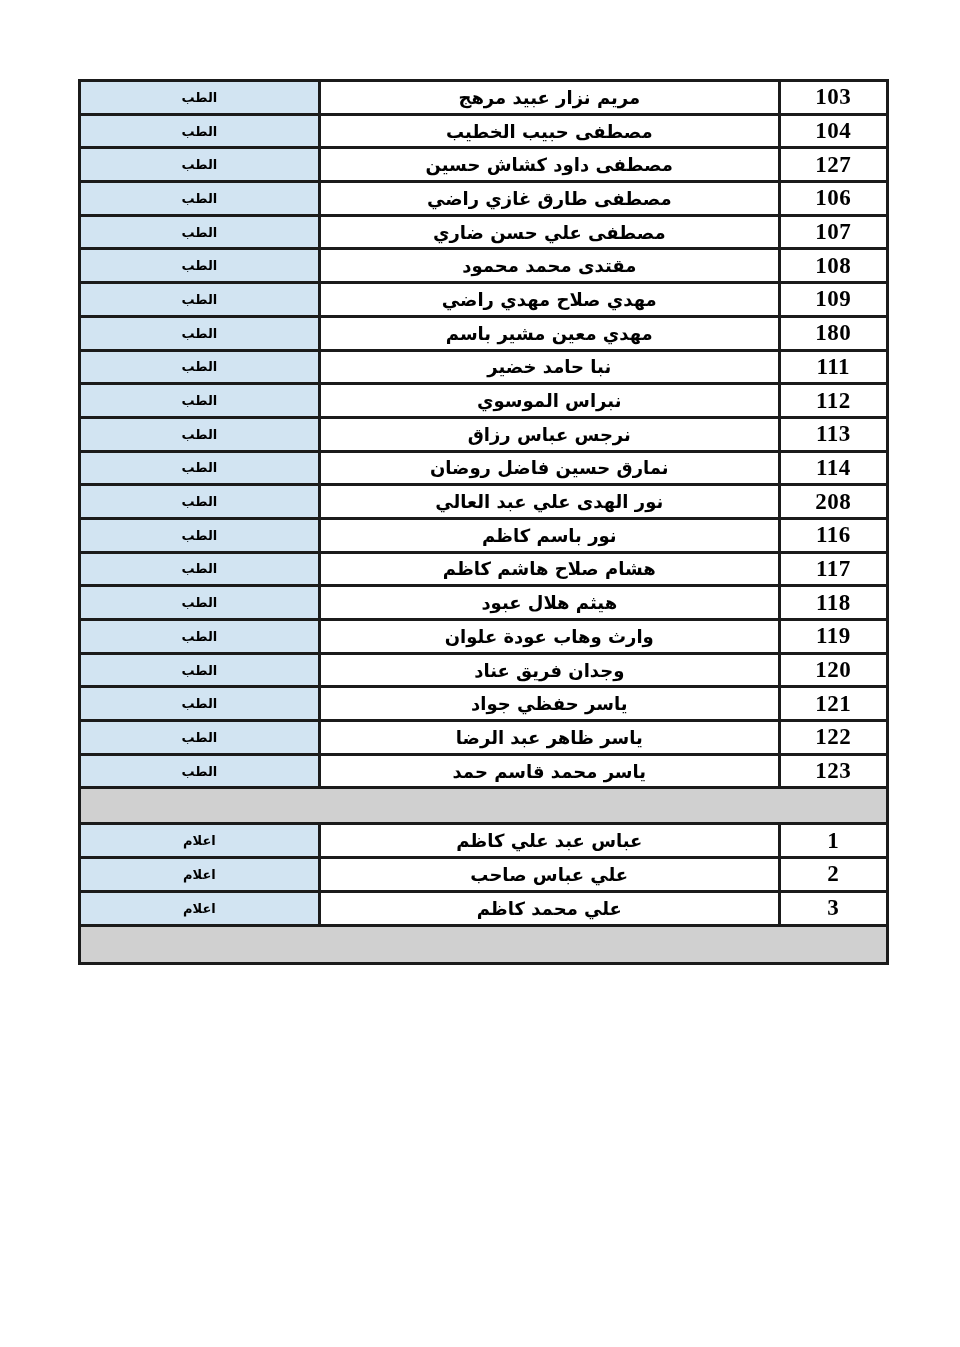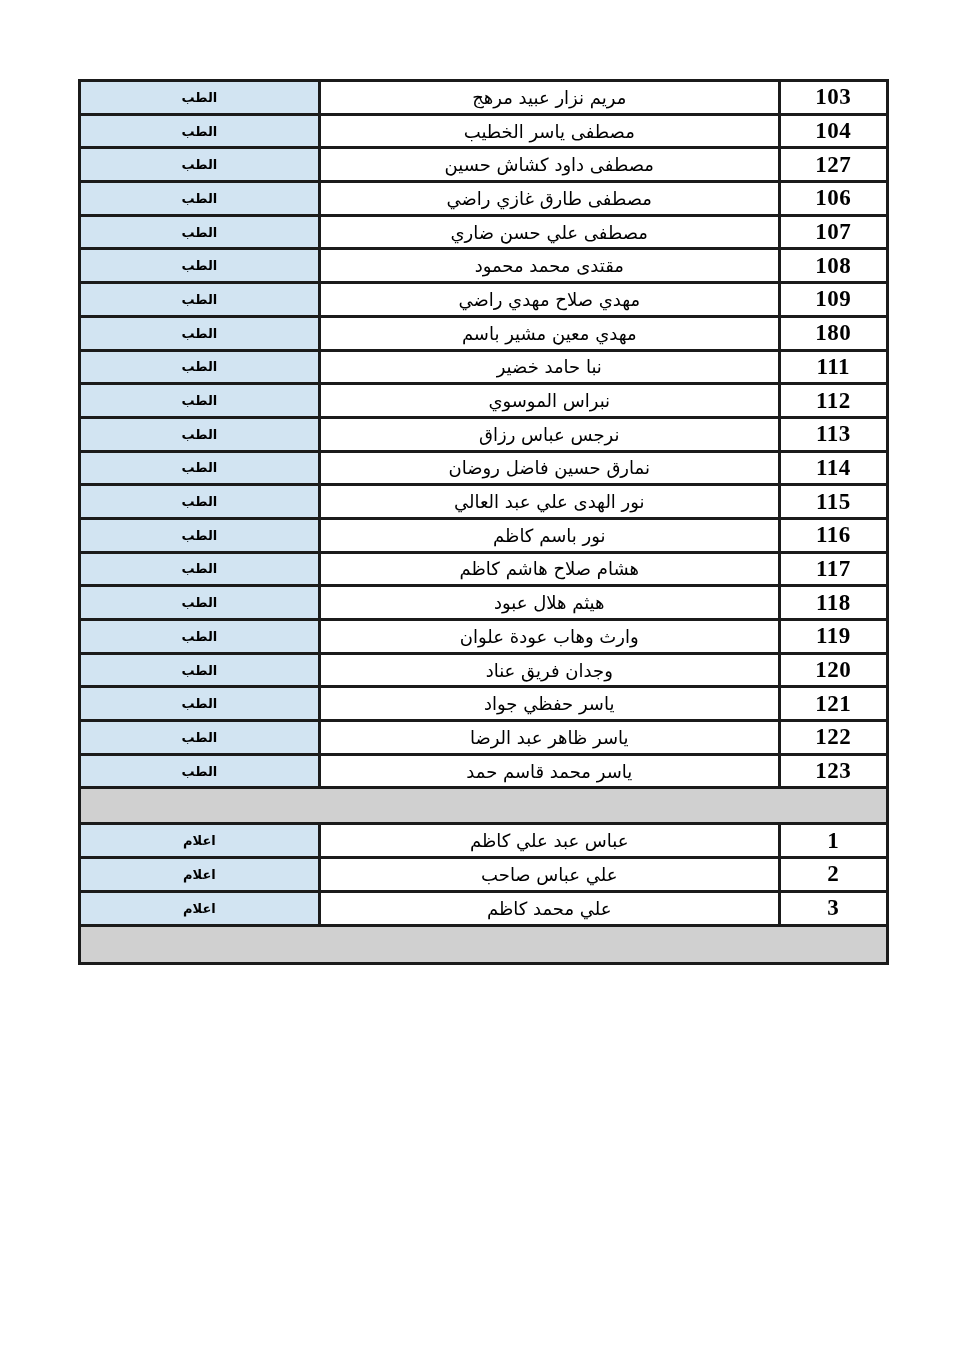--- a/index.html
+++ b/index.html
@@ -43,21 +43,21 @@
   tr.data td { height: 30.7px; background: var(--row-bg, #ffffff); }
   tr.data td.num {
     font-family: "Liberation Serif", serif;
     font-weight: bold;
     font-size: 23px;
     letter-spacing: 0.5px;
     margin-top: 20px;
   }
   tr.data td.name {
     font-family: "DejaVu Sans", sans-serif;
-    font-weight: normal;
+    font-weight: bold;
     font-size: 18px;
   }
   tr.data td.dept {
     font-family: "DejaVu Sans", sans-serif;
     font-weight: bold;
     font-size: 13px;
     background: var(--dept-bg, #d2e4f2);
   }
   tr.sep td {
     height: 33px;
@@ -79,21 +79,21 @@
         <col class="c-dept">
       </colgroup>
       <tbody id="table-body">
           <tr class="data">
             <td class="num">103</td>
             <td class="name">مريم نزار عبيد مرهج</td>
             <td class="dept">الطب</td>
           </tr>
           <tr class="data">
             <td class="num">104</td>
-            <td class="name">مصطفى ياسر الخطيب</td>
+            <td class="name">مصطفى حبيب الخطيب</td>
             <td class="dept">الطب</td>
           </tr>
           <tr class="data">
             <td class="num">127</td>
             <td class="name">مصطفى داود كشاش حسين</td>
             <td class="dept">الطب</td>
           </tr>
           <tr class="data">
             <td class="num">106</td>
             <td class="name">مصطفى طارق غازي راضي</td>
@@ -133,21 +133,21 @@
             <td class="num">113</td>
             <td class="name">نرجس عباس رزاق</td>
             <td class="dept">الطب</td>
           </tr>
           <tr class="data">
             <td class="num">114</td>
             <td class="name">نمارق حسين فاضل روضان</td>
             <td class="dept">الطب</td>
           </tr>
           <tr class="data">
-            <td class="num">115</td>
+            <td class="num">208</td>
             <td class="name">نور الهدى علي عبد العالي</td>
             <td class="dept">الطب</td>
           </tr>
           <tr class="data">
             <td class="num">116</td>
             <td class="name">نور باسم كاظم</td>
             <td class="dept">الطب</td>
           </tr>
           <tr class="data">
             <td class="num">117</td>

